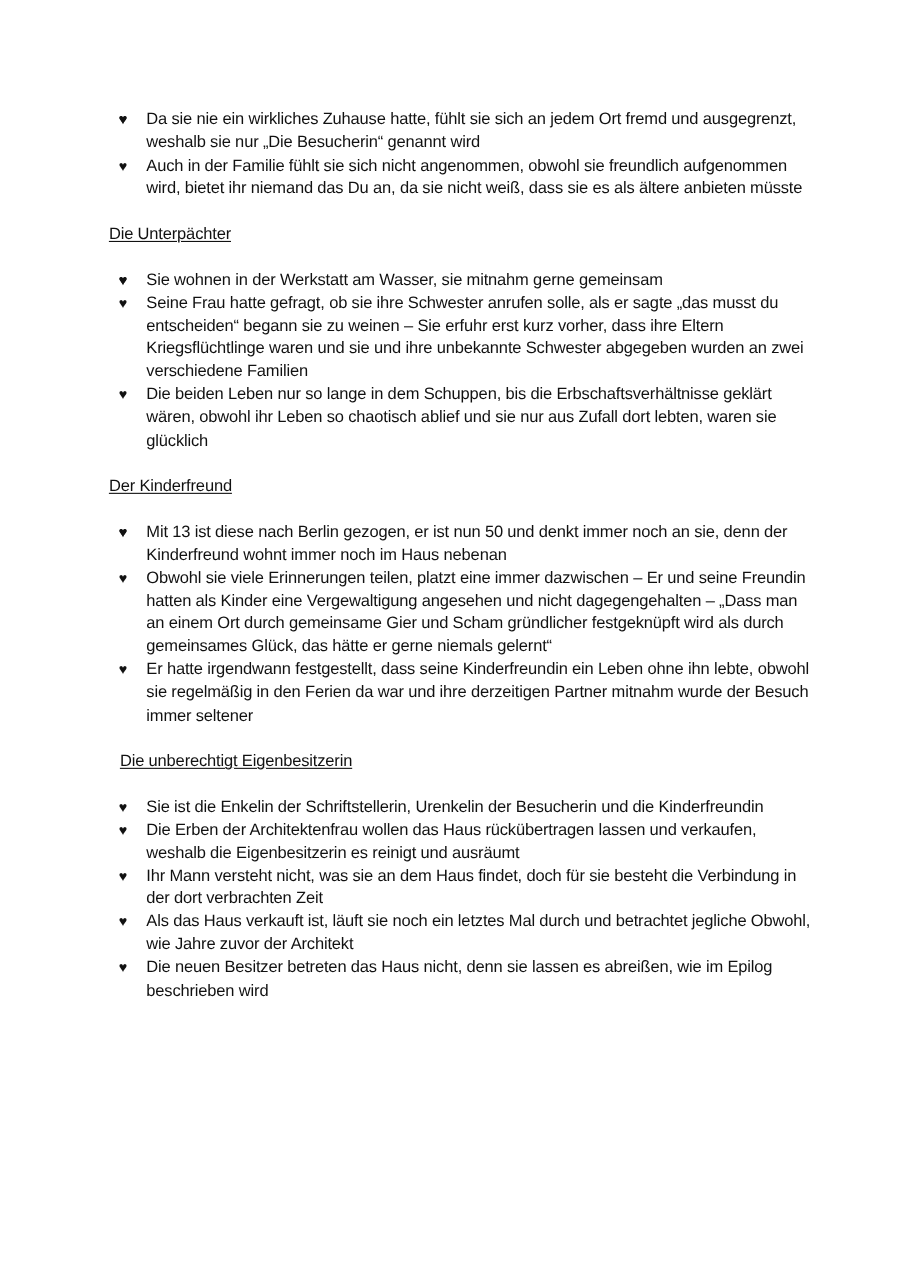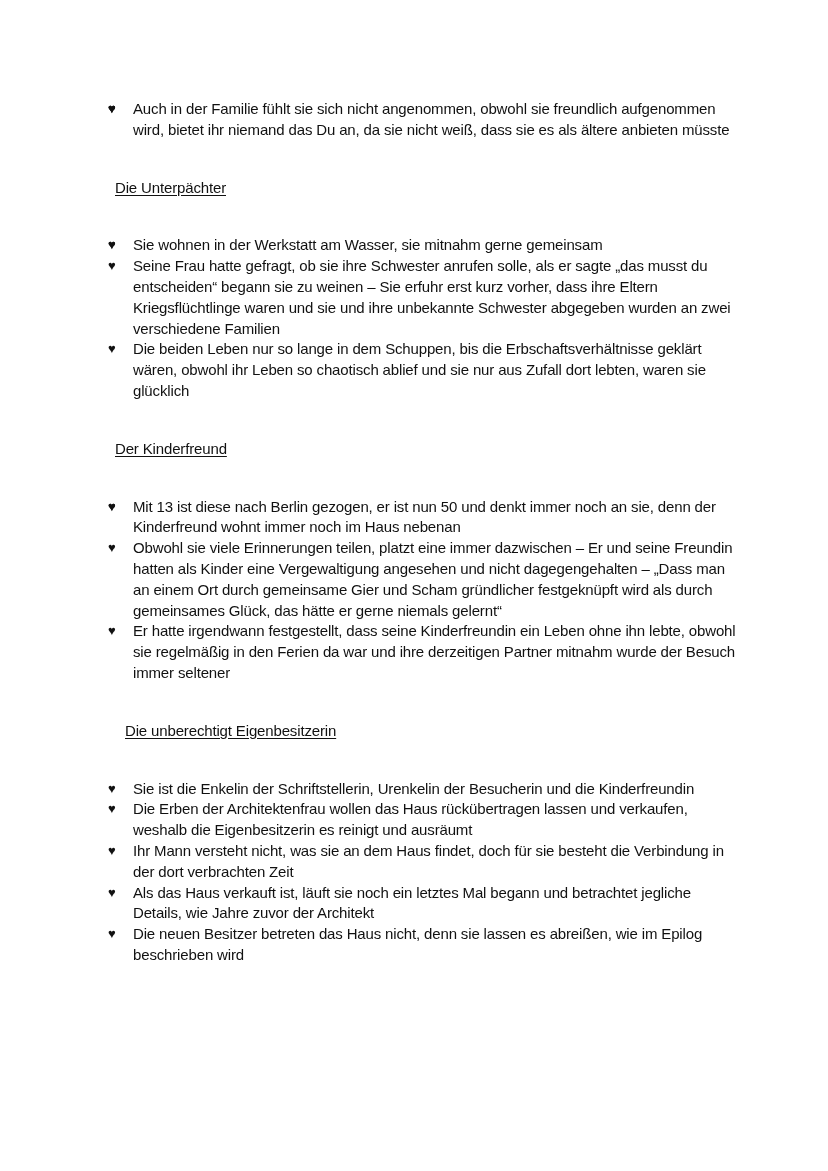--- a/index.html
+++ b/index.html
@@ -14,35 +14,35 @@
   ul.bullets li {
     position: relative; padding-left: 34px;
     font-size: 15px; line-height: 20.8px; letter-spacing: -0.15px;
   }
   ul.bullets li .bullet {
     position: absolute; left: 9px; top: 0; font-size: 13px; line-height: 20.8px; color: #111;
   }
   .heading {
     font-size: 15px; line-height: 20.8px; text-decoration: underline;
     text-underline-offset: 2px; letter-spacing: -0.15px;
-    margin: 16px;
+    margin: 0;
   }
   .gap-before-heading { height: 21px; }
   .gap-after-heading { height: 21px; }
   .heading.indented { padding-left: 10px; }
 </style>
 </head>
 <body>
 
 <div class="page">
   <div class="content">
 
     <ul class="bullets">
       <li><span class="bullet">♥</span></li>
-      <li><span class="bullet">♥</span></li>
+      <li><span class="bullet">♥</span><span>Da sie nie ein wirkliches Zuhause hatte, fühlt sie sich an jedem Ort fremd und ausgegrenzt, weshalb sie nur „Die Besucherin“ genannt wird</span></li>
       <li><span class="bullet">♥</span><span>Auch in der Familie fühlt sie sich nicht angenommen, obwohl sie freundlich aufgenommen wird, bietet ihr niemand das Du an, da sie nicht weiß, dass sie es als ältere anbieten müsste</span></li>
     </ul>
 
     <div class="gap-before-heading"></div>
     <p class="heading">Die Unterpächter</p>
     <div class="gap-after-heading"></div>
     <ul class="bullets">
       <li><span class="bullet">♥</span></li>
       <li><span class="bullet">♥</span><span>Sie wohnen in der Werkstatt am Wasser, sie mitnahm gerne gemeinsam</span></li>
       <li><span class="bullet">♥</span><span>Seine Frau hatte gefragt, ob sie ihre Schwester anrufen solle, als er sagte „das musst du entscheiden“ begann sie zu weinen – Sie erfuhr erst kurz vorher, dass ihre Eltern Kriegsflüchtlinge waren und sie und ihre unbekannte Schwester abgegeben wurden an zwei verschiedene Familien</span></li>
@@ -59,18 +59,18 @@
       <li><span class="bullet">♥</span><span>Er hatte irgendwann festgestellt, dass seine Kinderfreundin ein Leben ohne ihn lebte, obwohl sie regelmäßig in den Ferien da war und ihre derzeitigen Partner mitnahm wurde der Besuch immer seltener</span></li>
     </ul>
 
     <div class="gap-before-heading"></div>
     <p class="heading indented">Die unberechtigt Eigenbesitzerin</p>
     <div class="gap-after-heading"></div>
     <ul class="bullets">
       <li><span class="bullet">♥</span><span>Sie ist die Enkelin der Schriftstellerin, Urenkelin der Besucherin und die Kinderfreundin</span></li>
       <li><span class="bullet">♥</span><span>Die Erben der Architektenfrau wollen das Haus rückübertragen lassen und verkaufen, weshalb die Eigenbesitzerin es reinigt und ausräumt</span></li>
       <li><span class="bullet">♥</span><span>Ihr Mann versteht nicht, was sie an dem Haus findet, doch für sie besteht die Verbindung in der dort verbrachten Zeit</span></li>
-      <li><span class="bullet">♥</span><span>Als das Haus verkauft ist, läuft sie noch ein letztes Mal begann und betrachtet jegliche Details, wie Jahre zuvor der Architekt</span></li>
+      <li><span class="bullet">♥</span><span>Als das Haus verkauft ist, läuft sie noch ein letztes Mal durch und betrachtet jegliche Obwohl, wie Jahre zuvor der Architekt</span></li>
       <li><span class="bullet">♥</span><span>Die neuen Besitzer betreten das Haus nicht, denn sie lassen es abreißen, wie im Epilog beschrieben wird</span></li>
     </ul>
 
   </div>
 </div>
 
 </body></html>

